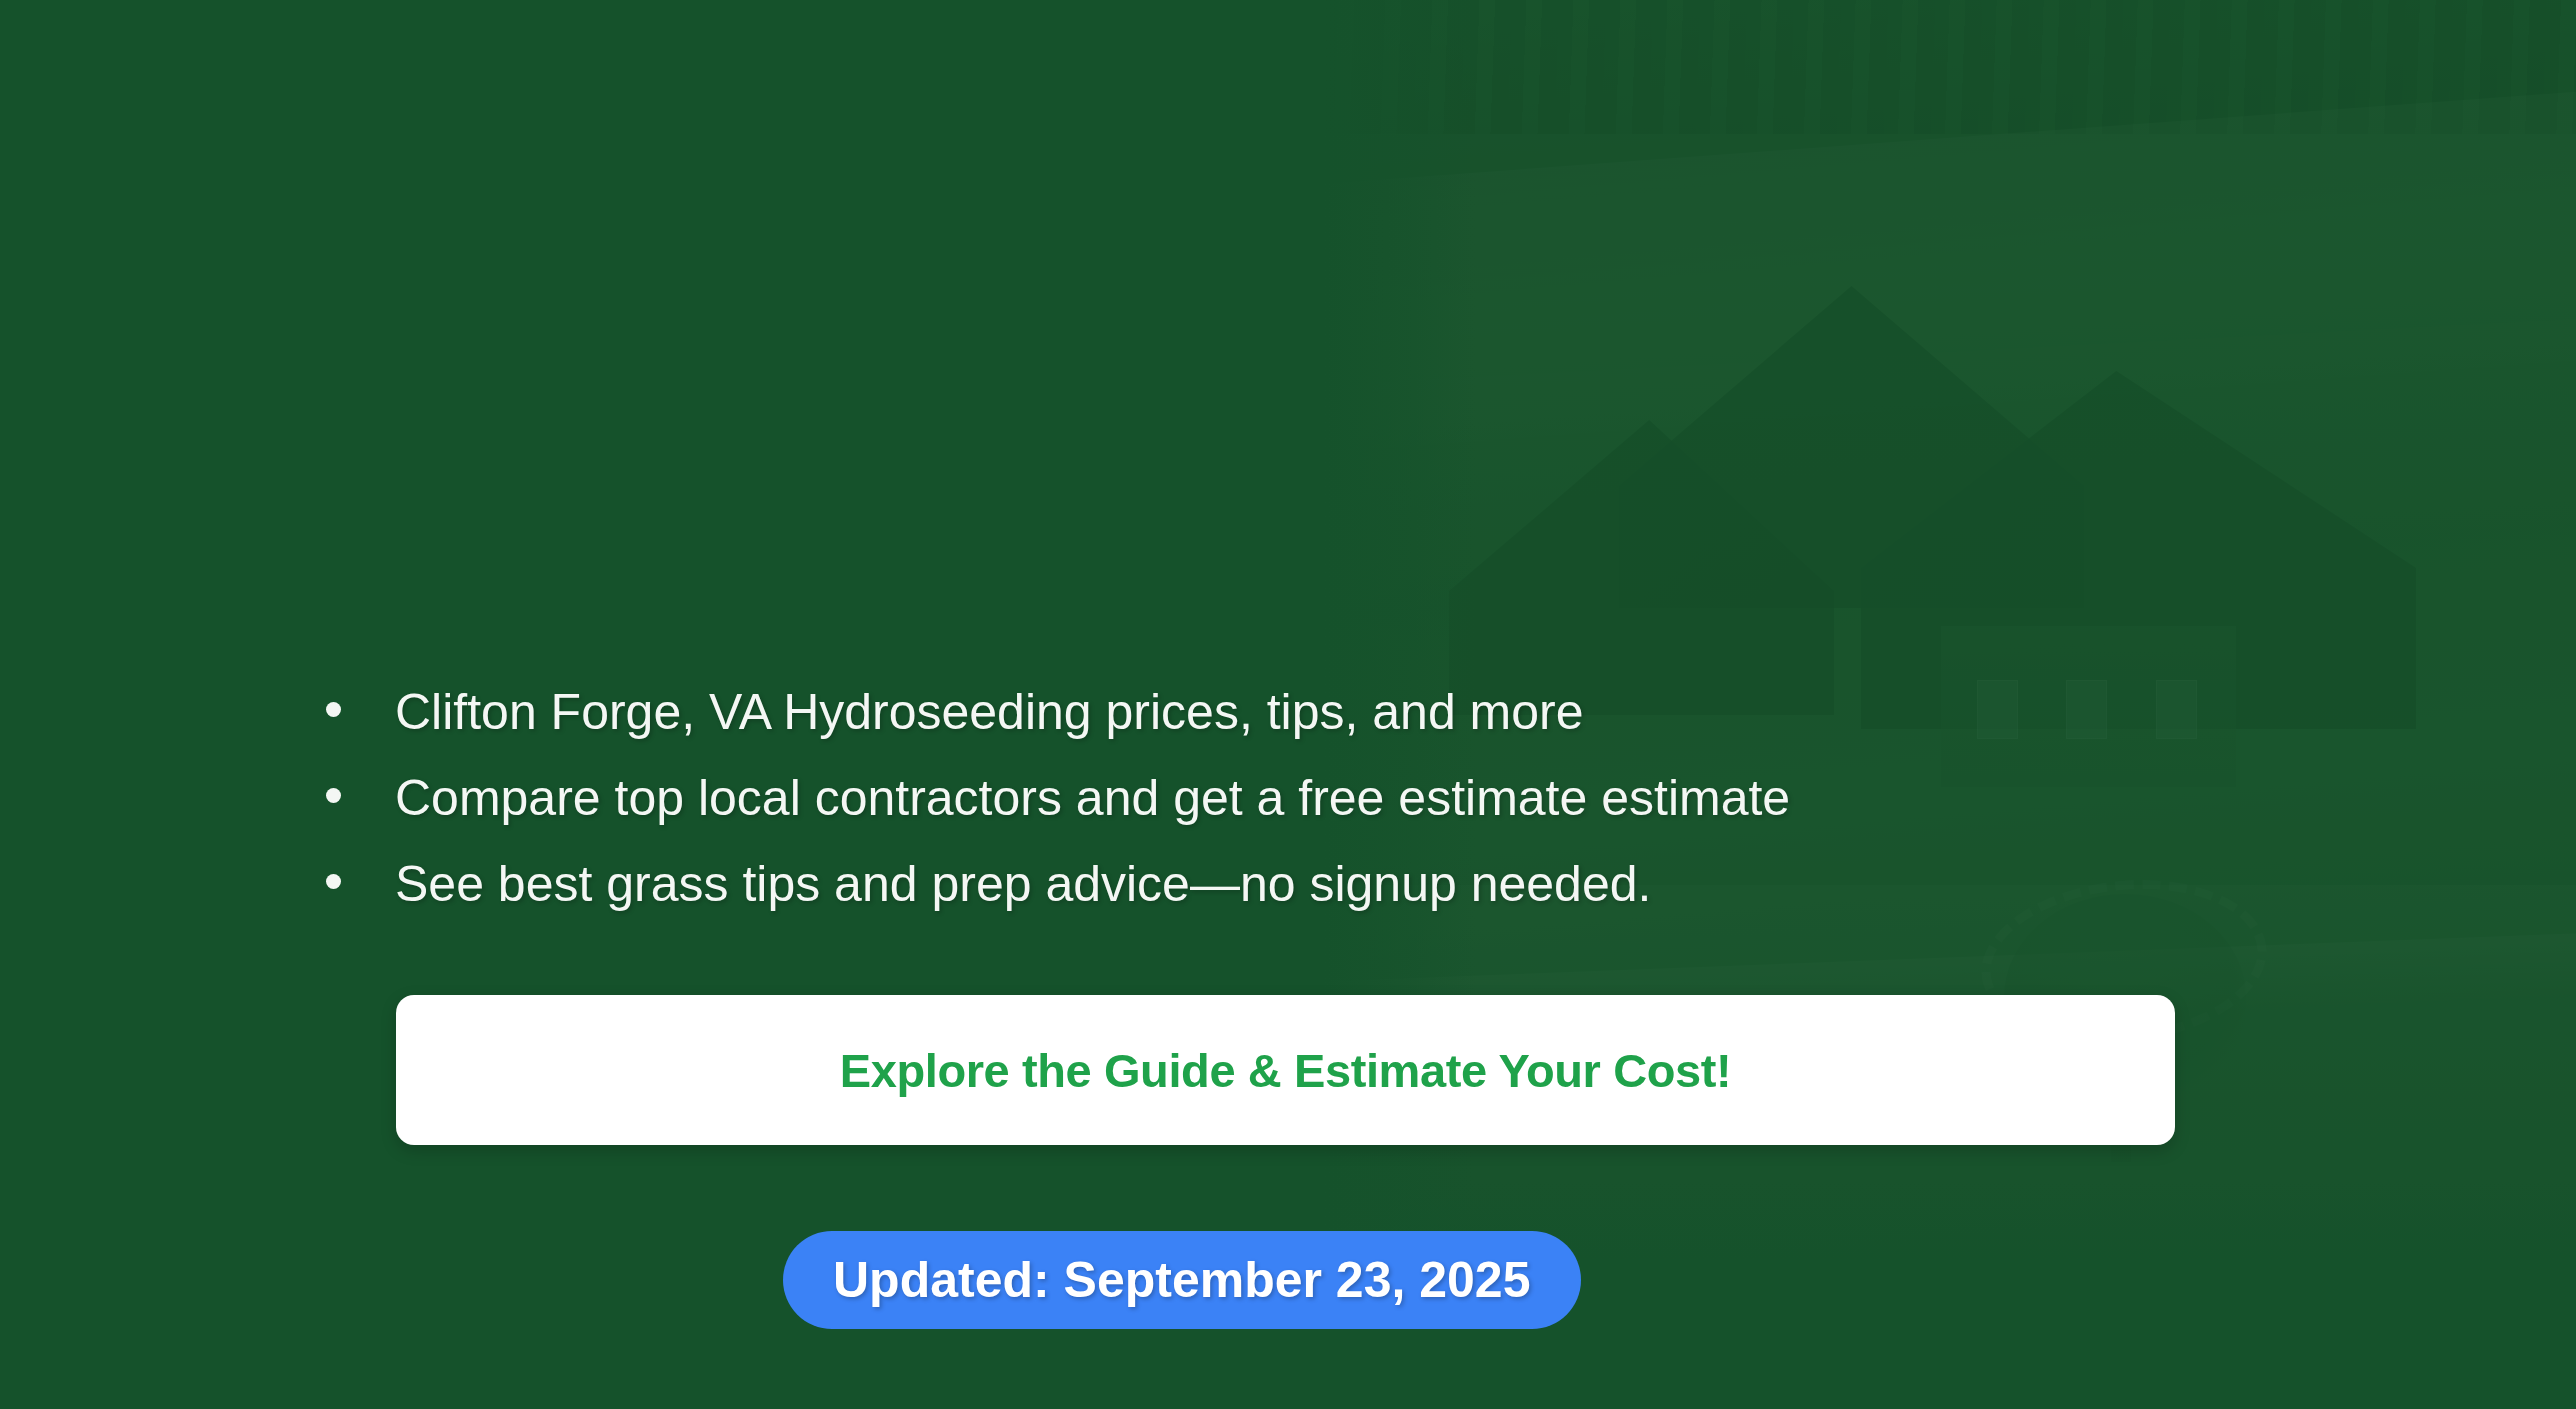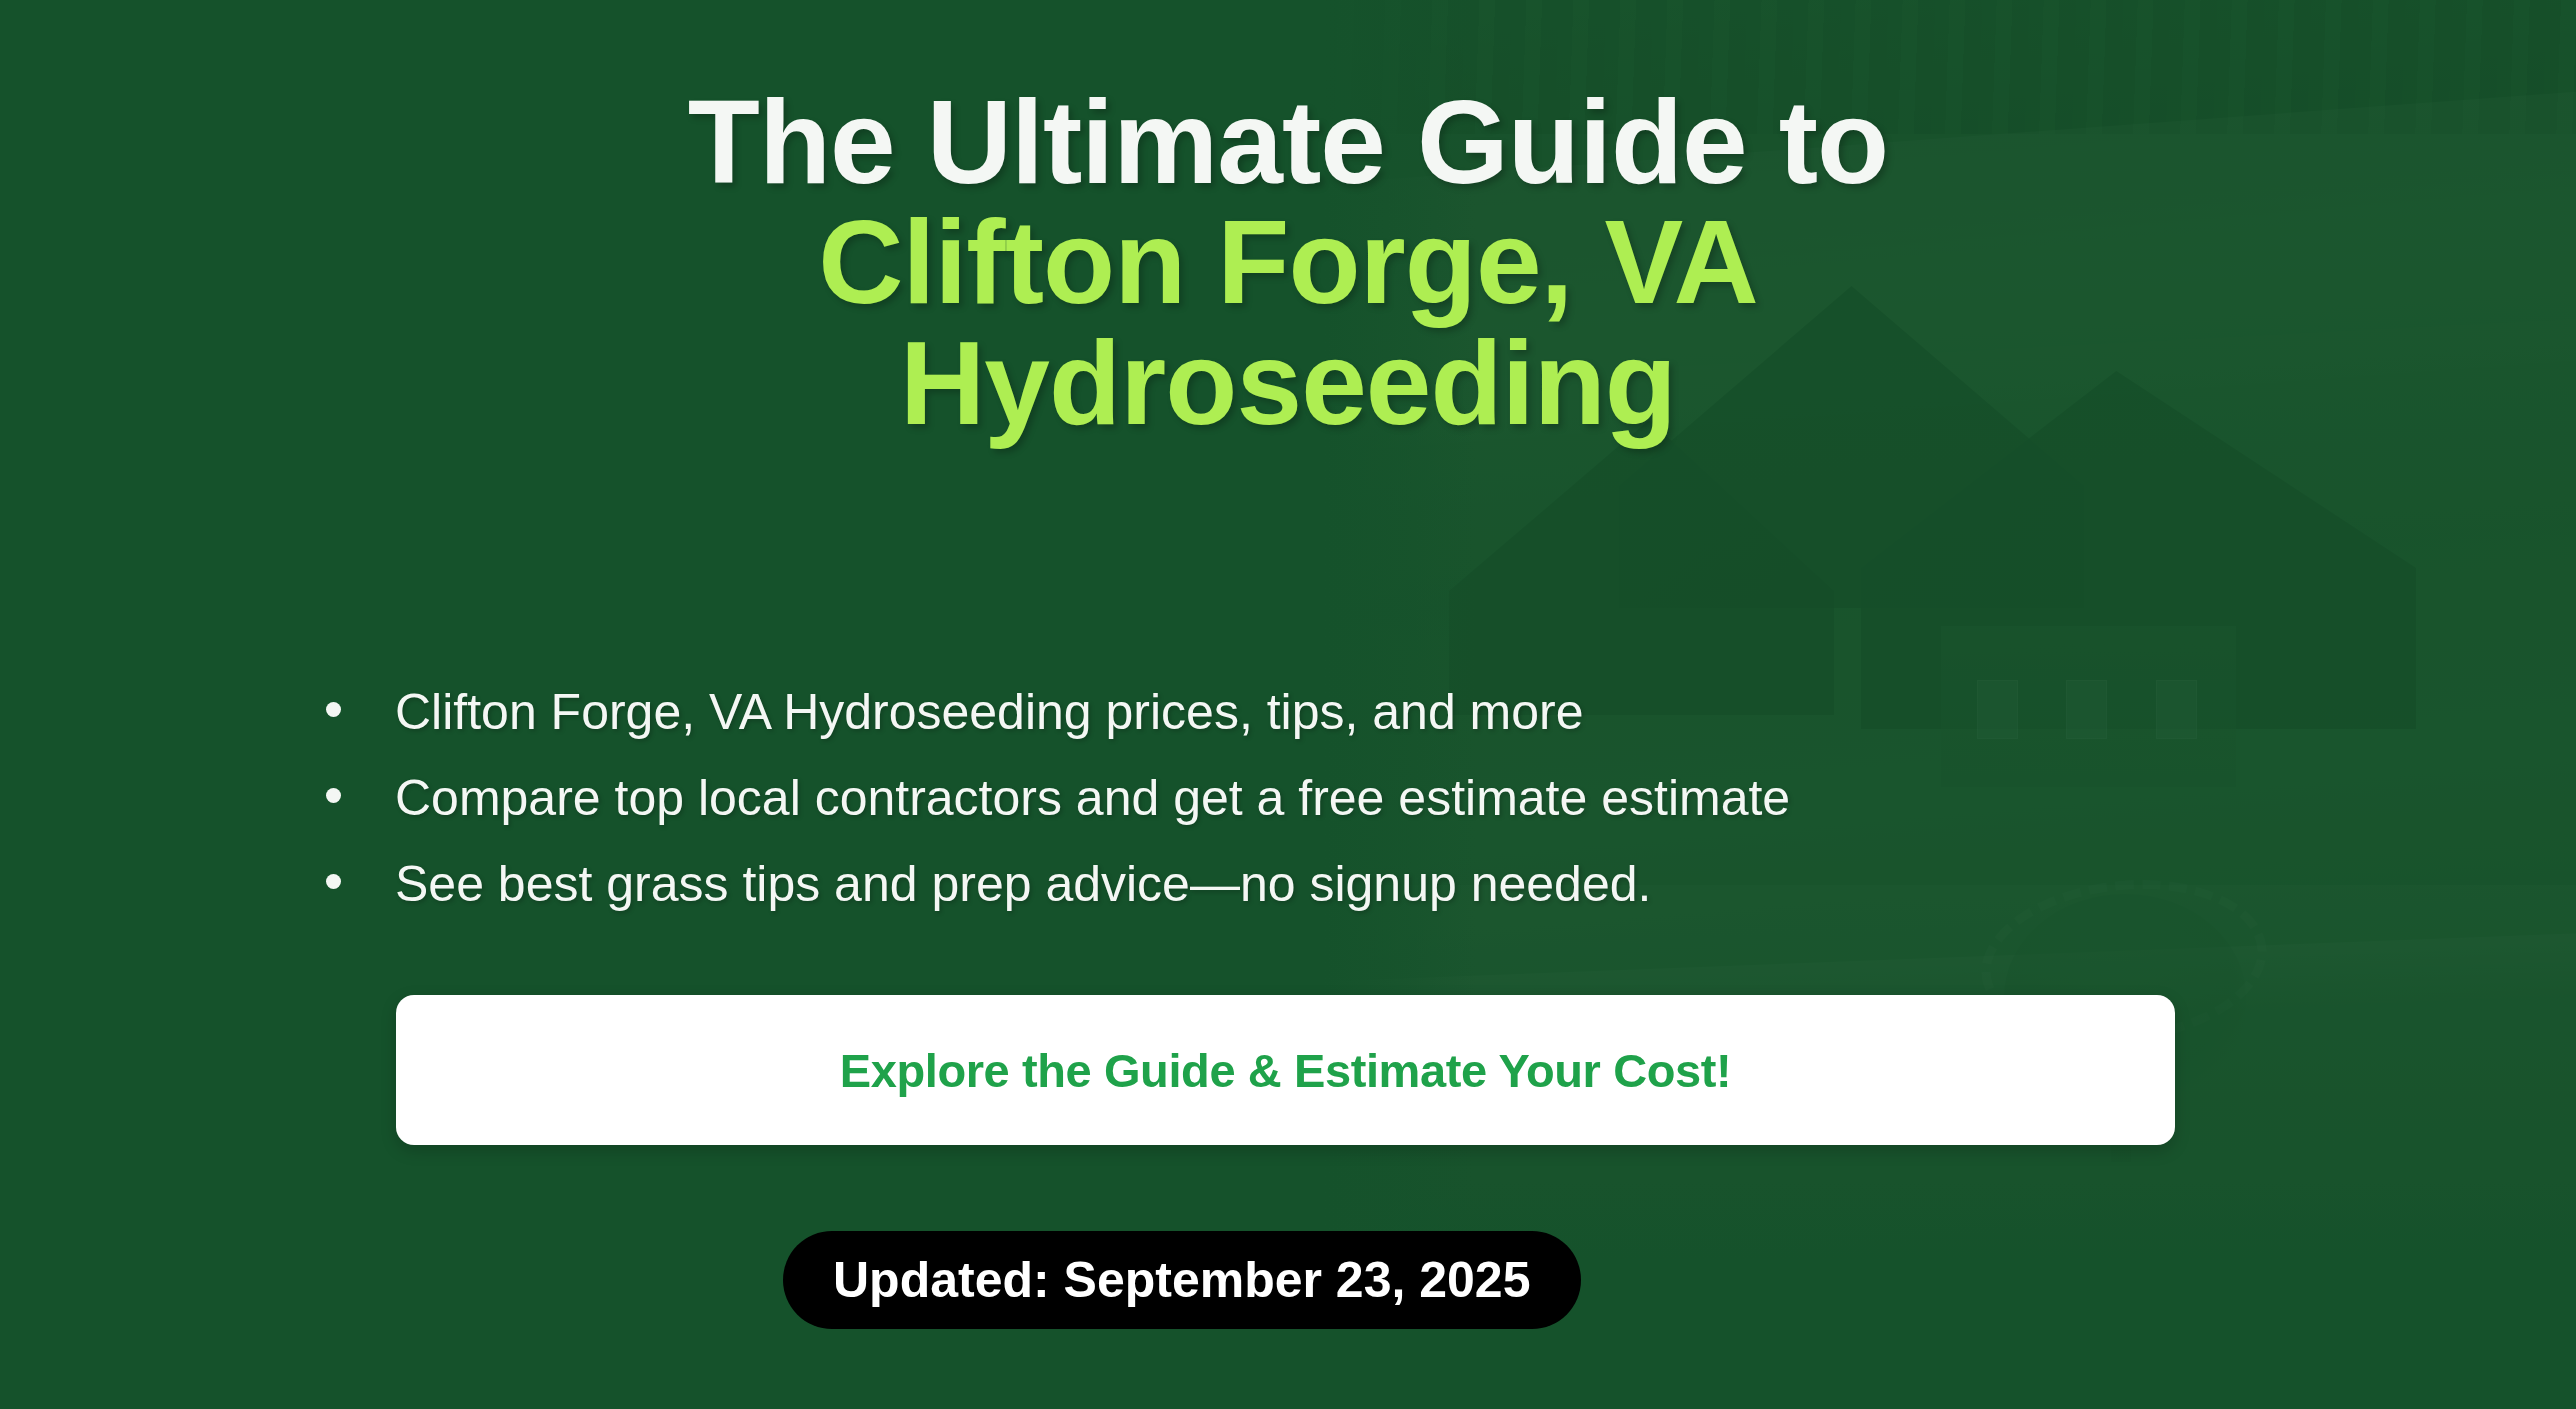--- a/index.html
+++ b/index.html
@@ -182,21 +182,21 @@
     font-weight:bold;
     letter-spacing:-0.4px;
   }
 
   
   .badge{
     position:absolute;
     left:783px; top:1231px;
     height:98px;
     padding:0 50px;
-    background:#000000;
+    background:#3b82f6;
     border-radius:49px;
     display:flex;
     align-items:center;
     justify-content:center;
   }
   .badge-label{
     color:#FFFFFF;
     font-size:50px;
     font-weight:bold;
     text-shadow:1.8px 1.8px 4.5px rgba(0,0,0,.25);
@@ -228,25 +228,20 @@
     <div class="shrub"></div>
     <div class="shrub-trunk"></div>
 
     <div class="tint"></div>
     <div class="feather-l"></div>
     <div class="feather-b"></div>
   </div>
 
   <div class="content">
 
-    <h1 class="headline">
-      <span class="line line-1">The Ultimate Guide to</span>
-      <span class="line line-2">Clifton Forge, VA</span>
-      <span class="line line-3">Hydroseeding</span>
-    </h1>
 
     <ul class="bullets">
       <li class="bullet">
         <span class="dot"></span>
         <span class="btxt">Clifton Forge, VA Hydroseeding prices, tips, and more</span>
       </li>
       <li class="bullet">
         <span class="dot"></span>
         <span class="btxt">Compare top local contractors and get a free estimate estimate</span>
       </li>

